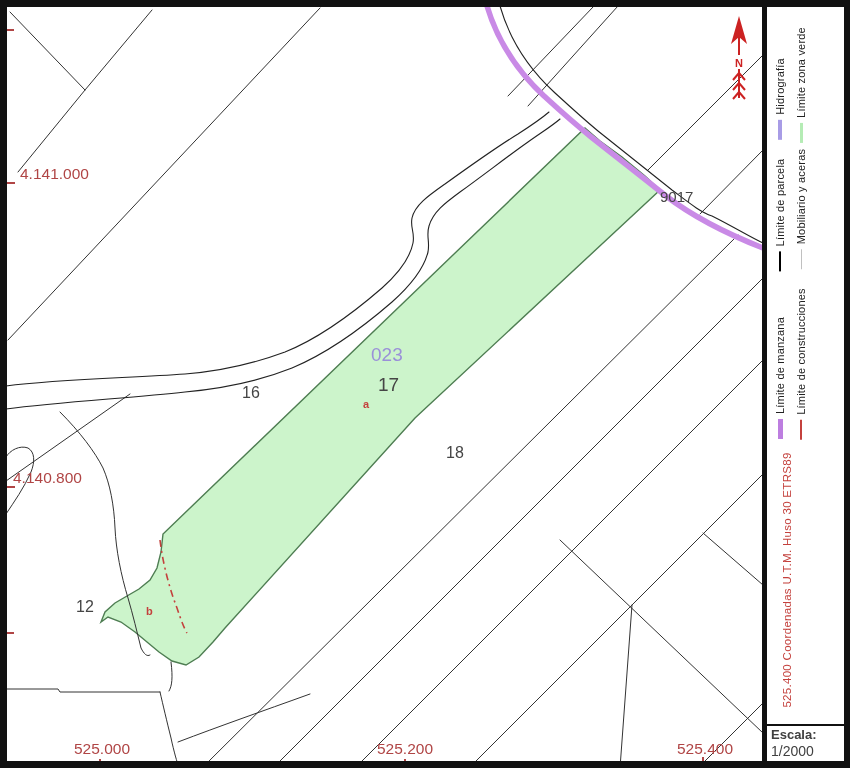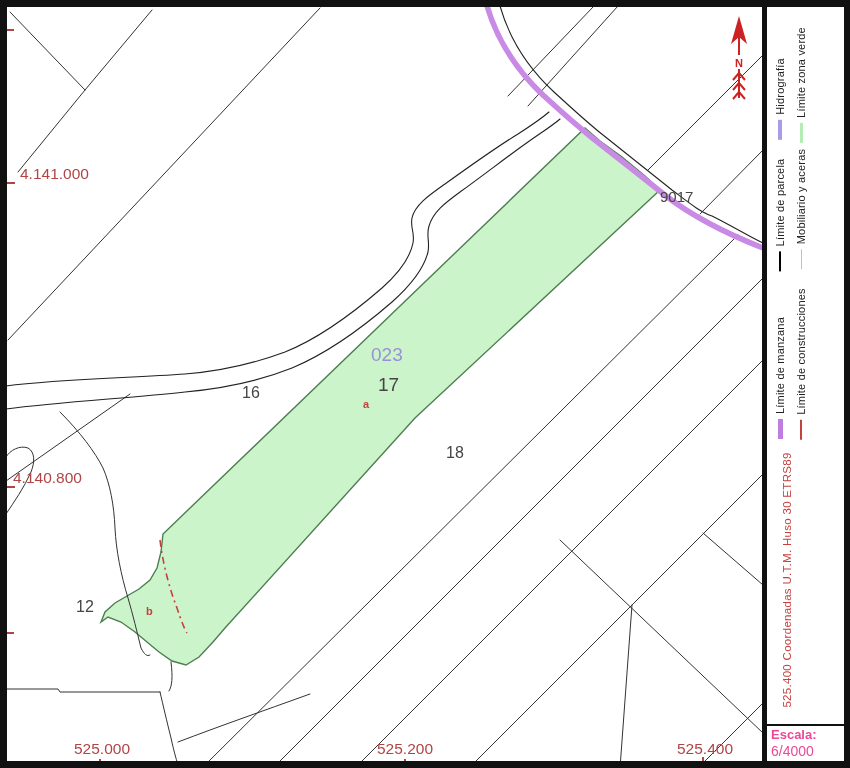--- a/index.html
+++ b/index.html
@@ -22,21 +22,21 @@
     font-size:11px; color:#222; letter-spacing:0.2px;
   }
   .swatch { display:inline-block; width:20px; flex:0 0 20px; }
   .crs-note {
     position:absolute; white-space:nowrap; font-size:11.5px; color:#c4413d;
     transform:translate(-50%,-50%) rotate(-90deg); letter-spacing:0.3px;
   }
   .scale-box {
     position:absolute; left:765px; top:724px; width:81px; height:40px;
     border:2px solid #111; background:#fff; box-sizing:border-box;
-    padding:1px 0 0 4px; color:#ec4899;
+    padding:1px 0 0 4px; color:#404040;
   }
   .scale-box .scale-lbl { font-weight:bold; font-size:13px; line-height:16px; }
   .scale-box .scale-val { font-size:14px; line-height:17px; }
 </style>
 </head>
 <body>
 
 <div class="stage">
 
   <svg class="map-svg" width="850" height="768" viewBox="0 0 850 768">
@@ -149,21 +149,21 @@
 
   <div class="legend-item" style="left:801px; top:364px;">
     <span class="swatch" style="background:#c4413d;height:2px"></span>
     <span>Límite de construcciones</span>
   </div>
 
   <div class="crs-note" style="left:787px; top:580px;">525.400 Coordenadas U.T.M. Huso 30 ETRS89</div>
 
   <div class="scale-box">
     <div class="scale-lbl">Escala:</div>
-    <div class="scale-val">6/4000</div>
+    <div class="scale-val">1/2000</div>
   </div>
 
   <div class="frame frame-top"></div>
   <div class="frame frame-left"></div>
   <div class="frame frame-bottom"></div>
   <div class="frame frame-right"></div>
   <div class="frame divider"></div>
 
 </div>
 

